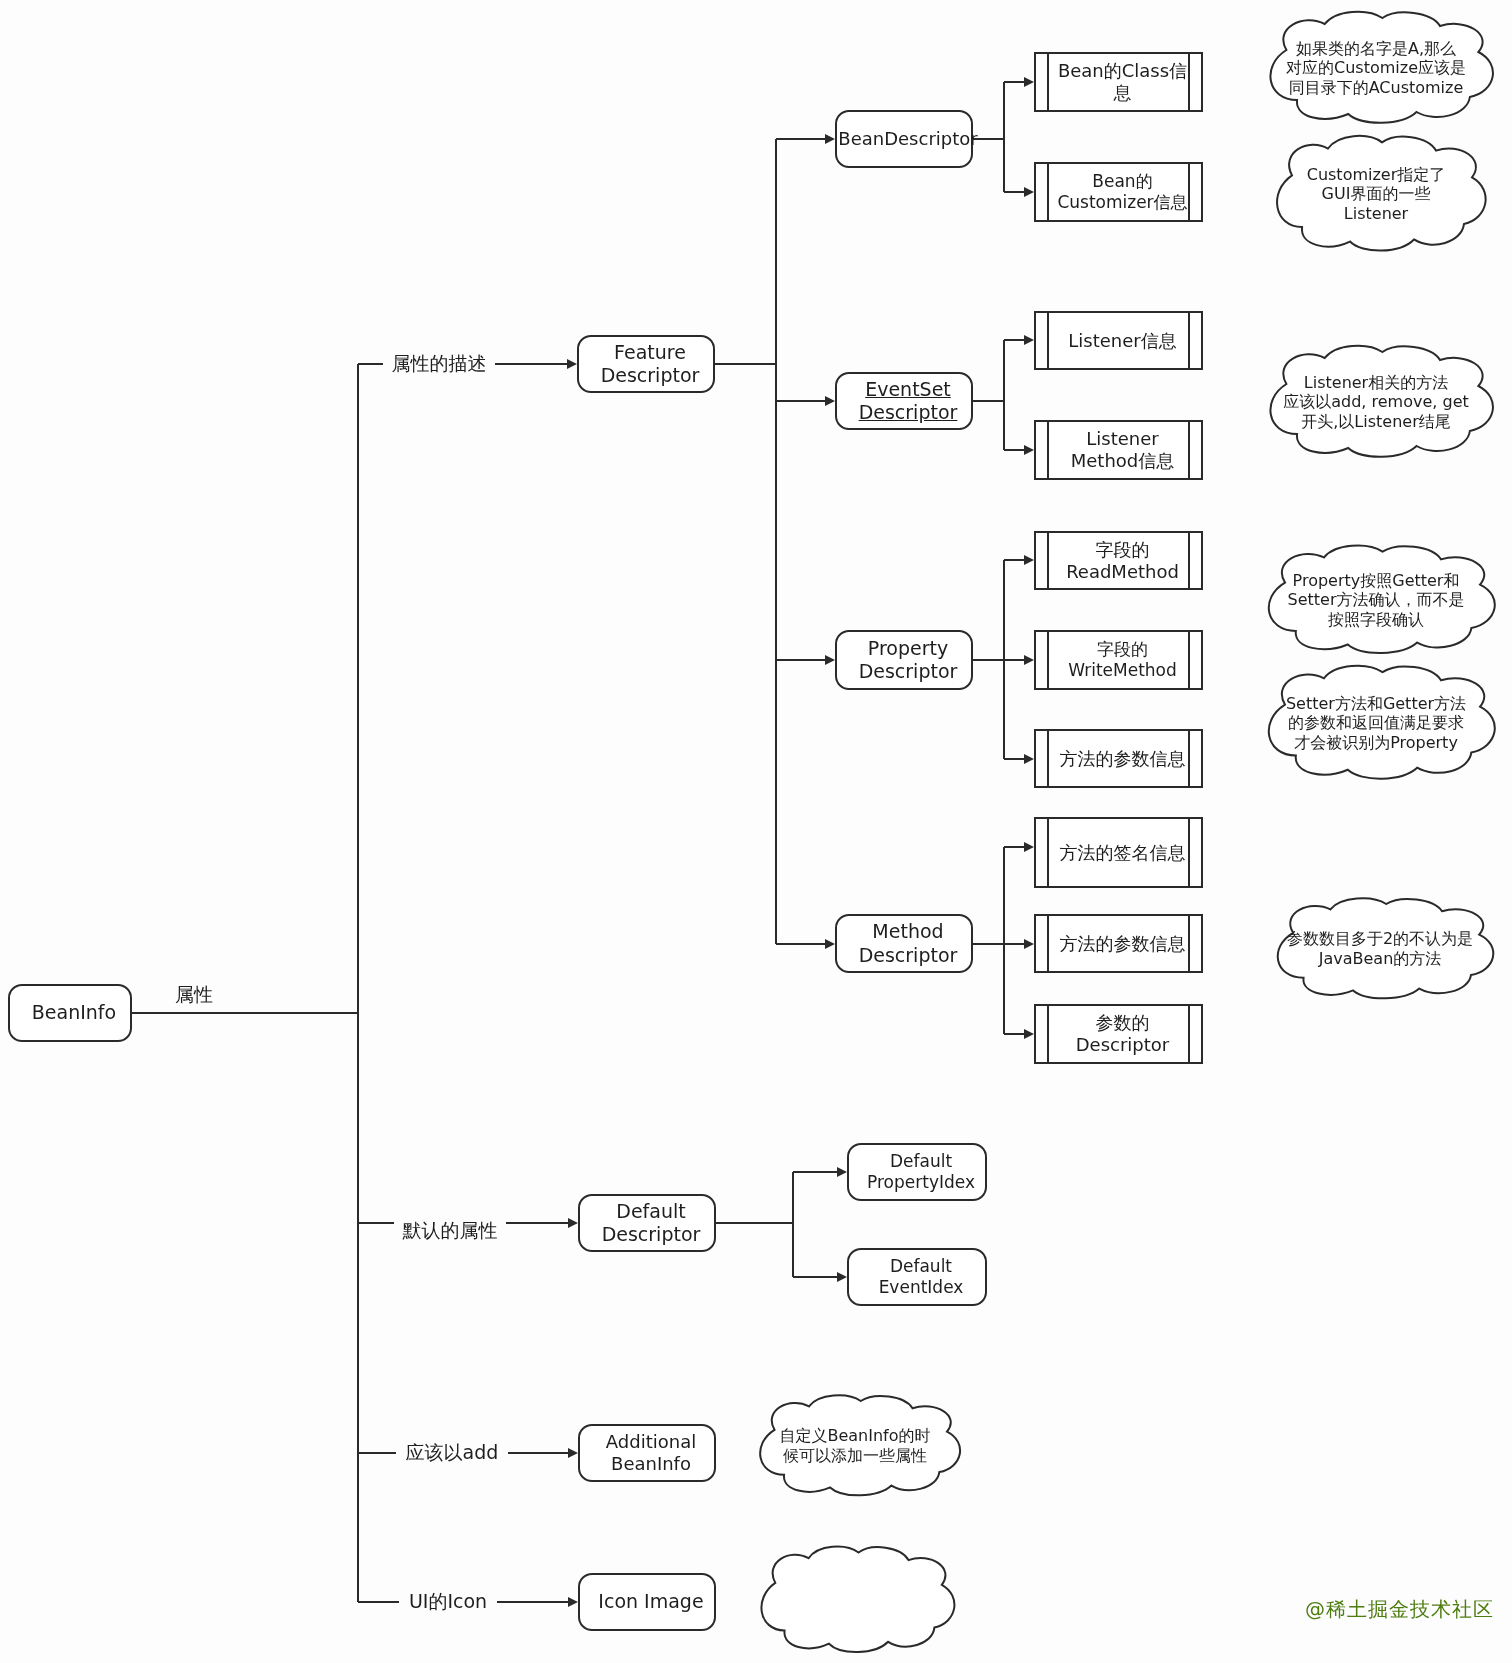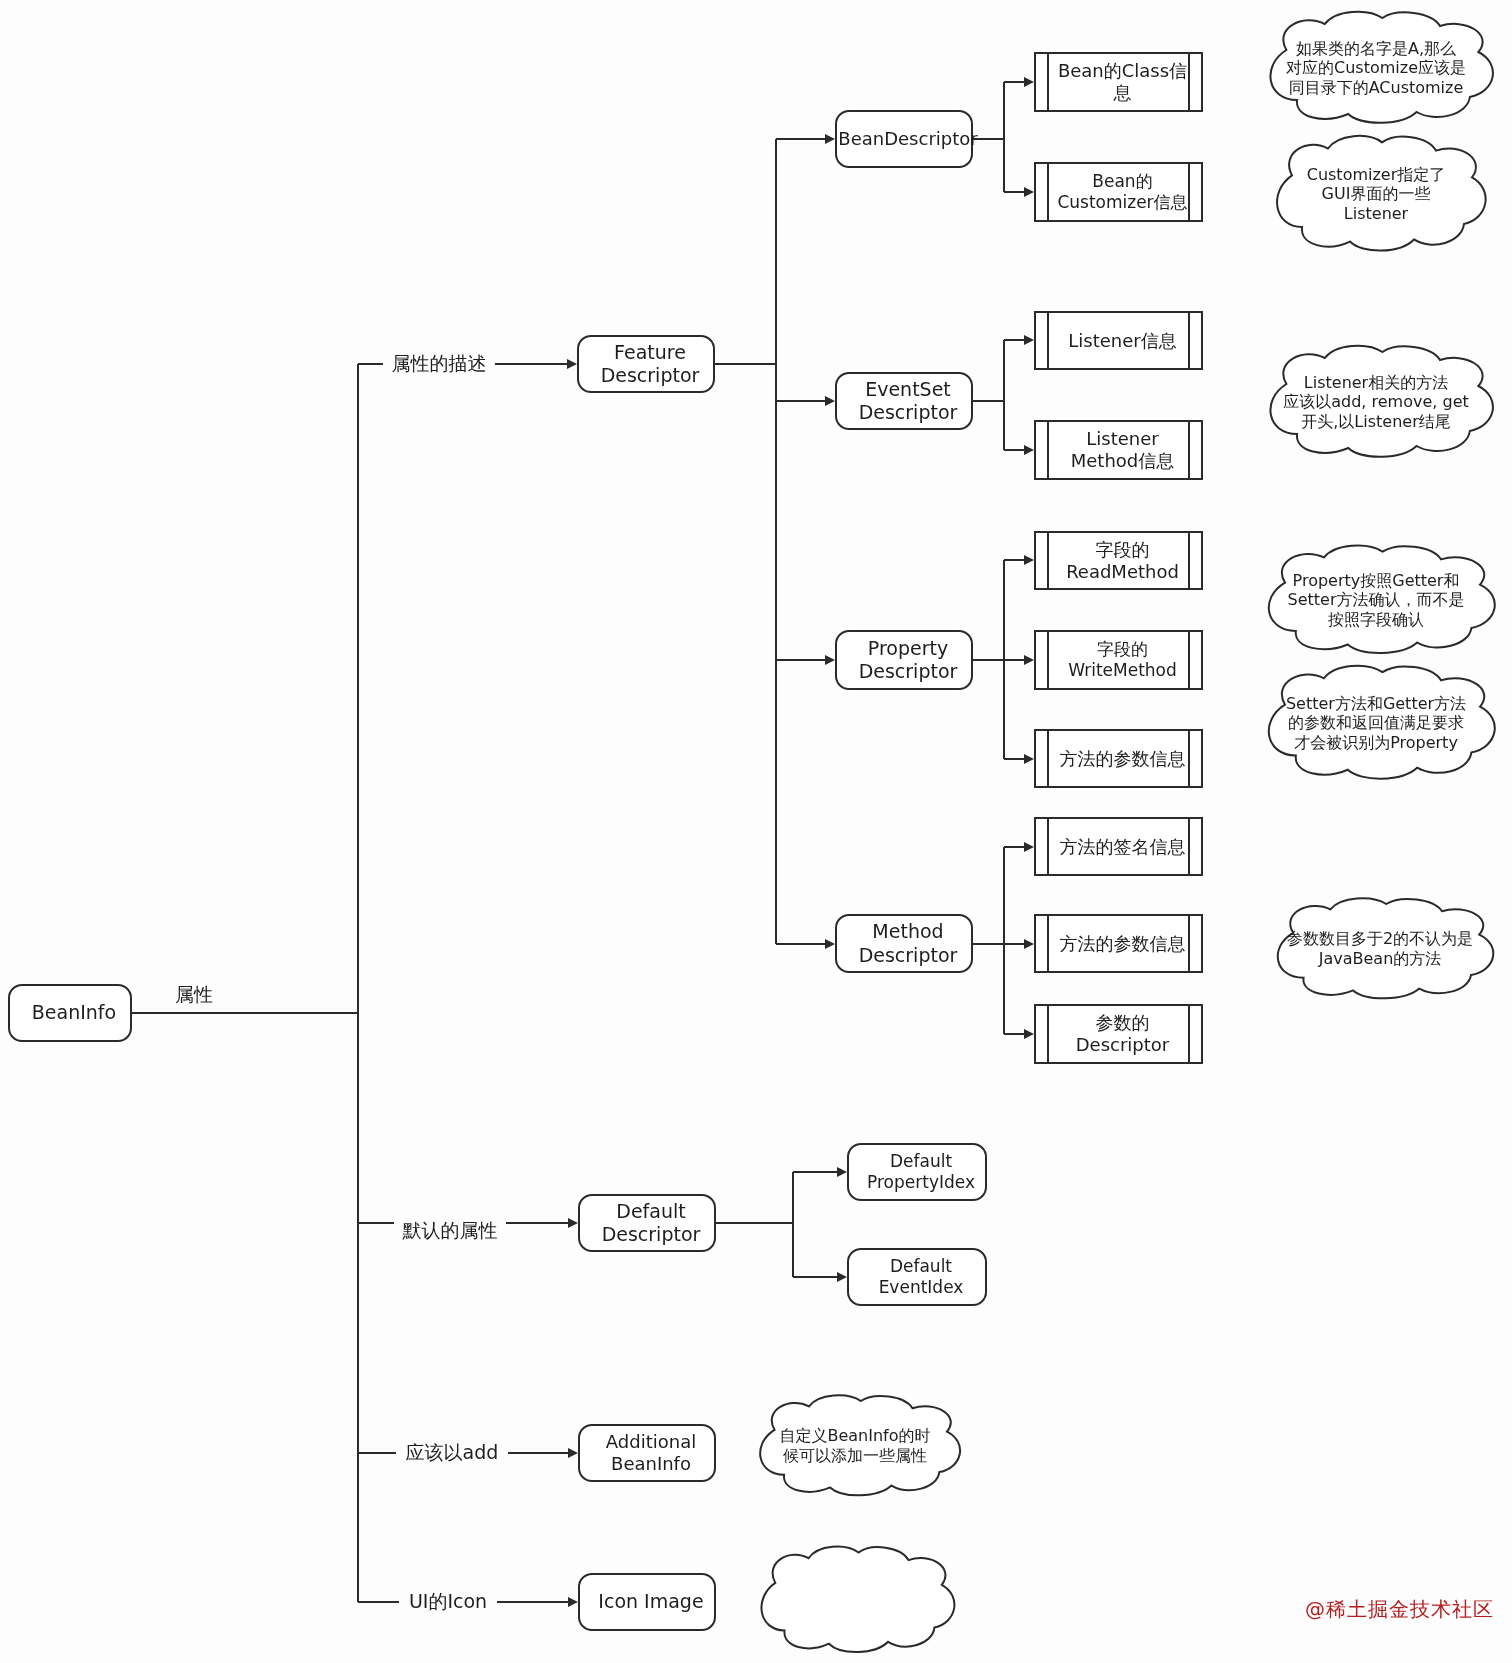--- a/index.html
+++ b/index.html
@@ -29,21 +29,21 @@
     height:26px;
   }
   .cloud{position:absolute;}
   .cloud svg{position:absolute;left:0;top:0;width:100%;height:100%;}
   .cloud-text{
     position:absolute;left:6%;right:6%;top:0;bottom:0;
     display:flex;align-items:center;justify-content:center;text-align:center;
     font-size:16px;line-height:1.22;white-space:pre-line;
   }
   .watermark{
-    position:absolute;font-size:20px;letter-spacing:1px;color:#b91c1c;
+    position:absolute;font-size:20px;letter-spacing:1px;color:#4d7c0f;
   }
 </style>
 </head>
 <body>
 
 <div class="canvas">
 
   <svg class="wires" width="1512" height="1663" viewBox="0 0 1512 1663">
     <g stroke="#2a2a2a" stroke-width="2" fill="none">
       <path d="M132 1013 H358"></path>
@@ -82,21 +82,21 @@
 
   <div class="edge-label" style="left:160px;top:982px;width:60px;background:transparent;">属性</div>
   <div class="edge-label" style="left:383px;top:351px;width:104px;">属性的描述</div>
   <div class="edge-label" style="left:394px;top:1210px;width:104px;margin-top:8px;">默认的属性</div>
   <div class="edge-label" style="left:396px;top:1440px;width:104px;">应该以add</div>
   <div class="edge-label" style="left:399px;top:1589px;width:90px;">UI的Icon</div>
 
   <div class="node" style="left:577px;top:335px;width:138px;height:58px;">Feature
 Descriptor</div>
   <div class="node" style="left:835px;top:110px;width:138px;height:58px;font-size:18px;">BeanDescriptor</div>
-  <div class="node" style="left:835px;top:372px;width:138px;height:58px;">EventSet
+  <div class="node" style="left:835px;top:372px;width:138px;height:58px;text-decoration:underline;">EventSet
 Descriptor</div>
   <div class="node" style="left:835px;top:630px;width:138px;height:60px;">Property
 Descriptor</div>
   <div class="node" style="left:835px;top:914px;width:138px;height:59px;">Method
 Descriptor</div>
   <div class="node" style="left:578px;top:1194px;width:138px;height:58px;">Default
 Descriptor</div>
   <div class="node" style="left:847px;top:1143px;width:140px;height:58px;font-size:17px;">Default
 PropertyIdex</div>
   <div class="node" style="left:847px;top:1248px;width:140px;height:58px;font-size:17px;">Default
@@ -110,21 +110,21 @@
   <div class="leaf" style="left:1034px;top:162px;width:169px;height:60px;font-size:17px;">Bean的
 Customizer信息</div>
   <div class="leaf" style="left:1034px;top:311px;width:169px;height:59px;">Listener信息</div>
   <div class="leaf" style="left:1034px;top:420px;width:169px;height:60px;">Listener
 Method信息</div>
   <div class="leaf" style="left:1034px;top:531px;width:169px;height:59px;">字段的
 ReadMethod</div>
   <div class="leaf" style="left:1034px;top:630px;width:169px;height:60px;font-size:17px;">字段的
 WriteMethod</div>
   <div class="leaf" style="left:1034px;top:729px;width:169px;height:59px;">方法的参数信息</div>
-  <div class="leaf" style="left:1034px;top:817px;width:169px;height:59px;">方法的签名信息</div>
+  <div class="leaf" style="left:1034px;top:817px;width:169px;height:71px;">方法的签名信息</div>
   <div class="leaf" style="left:1034px;top:914px;width:169px;height:59px;">方法的参数信息</div>
   <div class="leaf" style="left:1034px;top:1004px;width:169px;height:60px;">参数的
 Descriptor</div>
 
   <div class="cloud" style="left:1248px;top:8px;width:256px;height:120px;">
     <svg viewBox="0 0 240 120" preserveAspectRatio="none">
       <path d="M36,42 C24,20 52,5 72,16 C82,2 112,0 126,10 C140,0 172,4 180,18 C204,10 230,26 216,44 C238,56 232,84 208,89 C206,107 176,115 158,104 C144,118 106,118 94,106 C72,116 44,110 46,92 C18,92 12,58 36,42 Z" fill="#ffffff" stroke="#2a2a2a" stroke-width="2" vector-effect="non-scaling-stroke"></path>
     </svg>
     <div class="cloud-text">如果类的名字是A,那么
 对应的Customize应该是

